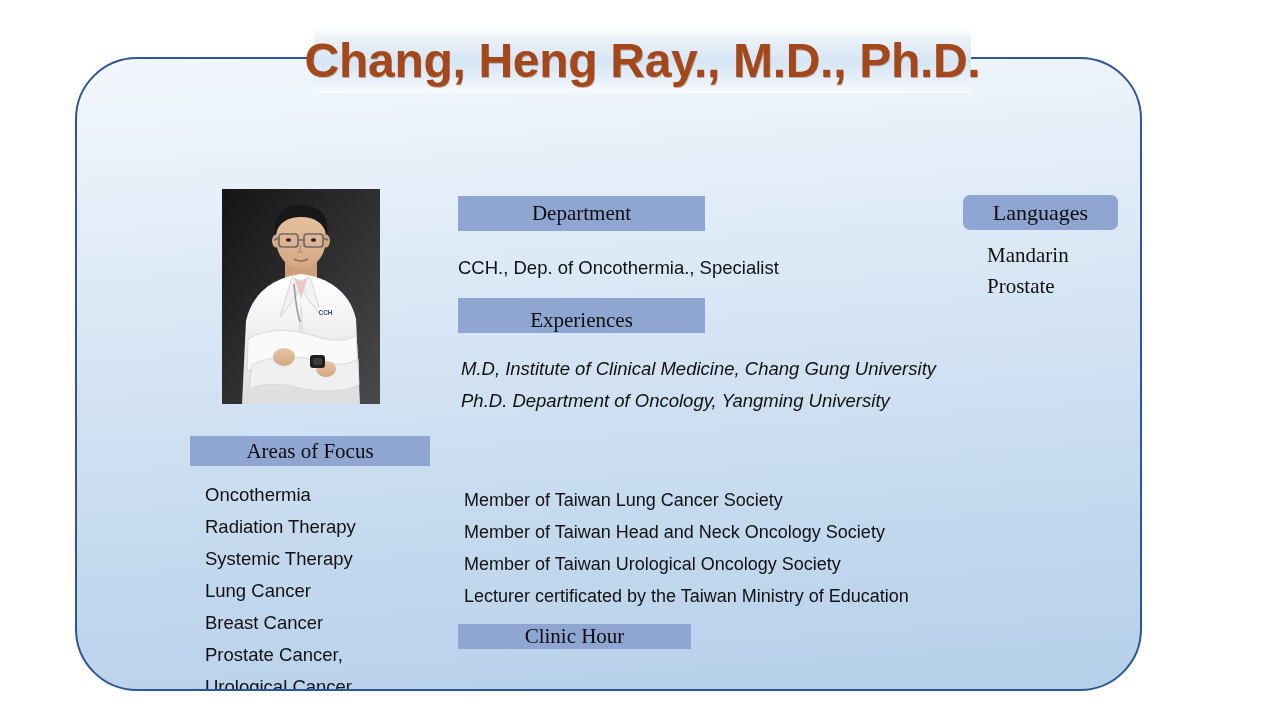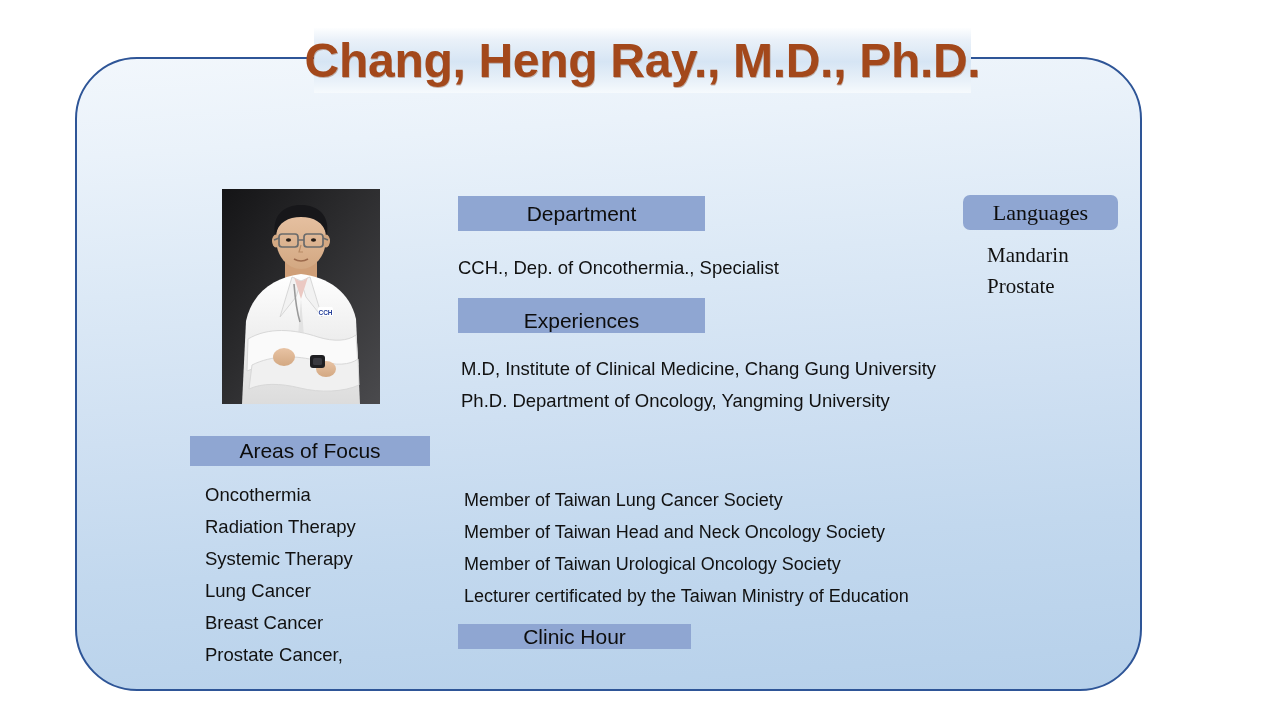--- a/index.html
+++ b/index.html
@@ -81,20 +81,21 @@
     background: #8fa6d2;
     display: flex;
     align-items: center;
     justify-content: center;
     box-sizing: border-box;
   }
   .label-box .label-text {
     font-size: 21px;
     color: #0d0d0d;
     white-space: nowrap;
+    font-family: Liberation Serif, serif;
   }
   .label-box.serif .label-text {
     font-family: "Liberation Serif", serif;
     font-size: 22px;
   }
 
   
   #label-department   { left: 381px;  top: 137px; width: 247px; height: 35px; }
   #label-experiences  { left: 381px;  top: 239px; width: 247px; height: 35px; align-items: flex-end; }
   #label-certification{ left: 381px;  top: 374px; width: 247px; height: 35px; }
@@ -106,21 +107,21 @@
   .content {
     position: absolute;
     color: #111111;
     font-size: 18.5px;
     line-height: 32px;
     white-space: nowrap;
   }
   .content .line { display: block; }
 
   #department-content   { left: 381px; top: 193px; }
-  #experiences-content  { left: 384px; top: 294px; line-height: 32px; }
+  #experiences-content  { left: 384px; top: 294px; line-height: 32px; font-style: italic; }
   #certification-content{ left: 387px; top: 425px; line-height: 32px; font-size: 18px; }
   #clinic-content       { left: 383px; top: 627px; }
   #areas-content        { left: 128px; top: 420px; line-height: 32px; font-size: 18.5px; }
 
   #languages-content {
     position: absolute;
     left: 910px;
     top: 181px;
     font-family: "Liberation Serif", serif;
     font-size: 21px;
@@ -228,20 +229,21 @@
   <div class="label-box" id="label-areas">
     <span class="label-text">Areas of Focus</span>
   </div>
   <div class="content" id="areas-content">
     <span class="line">Oncothermia</span>
     <span class="line">Radiation Therapy</span>
     <span class="line">Systemic Therapy</span>
     <span class="line">Lung  Cancer</span>
     <span class="line">Breast Cancer</span>
     <span class="line">Prostate Cancer,</span>
+    <span class="line">Urological  Cancer</span>
 
   </div>
 
   <div class="content" id="certification-content">
     <span class="line">Member  of Taiwan  Lung  Cancer  Society</span>
     <span class="line">Member  of Taiwan  Head  and  Neck  Oncology  Society</span>
     <span class="line">Member  of Taiwan  Urological  Oncology  Society</span>
     <span class="line">Lecturer certificated by the Taiwan  Ministry of Education</span>
   </div>
 

